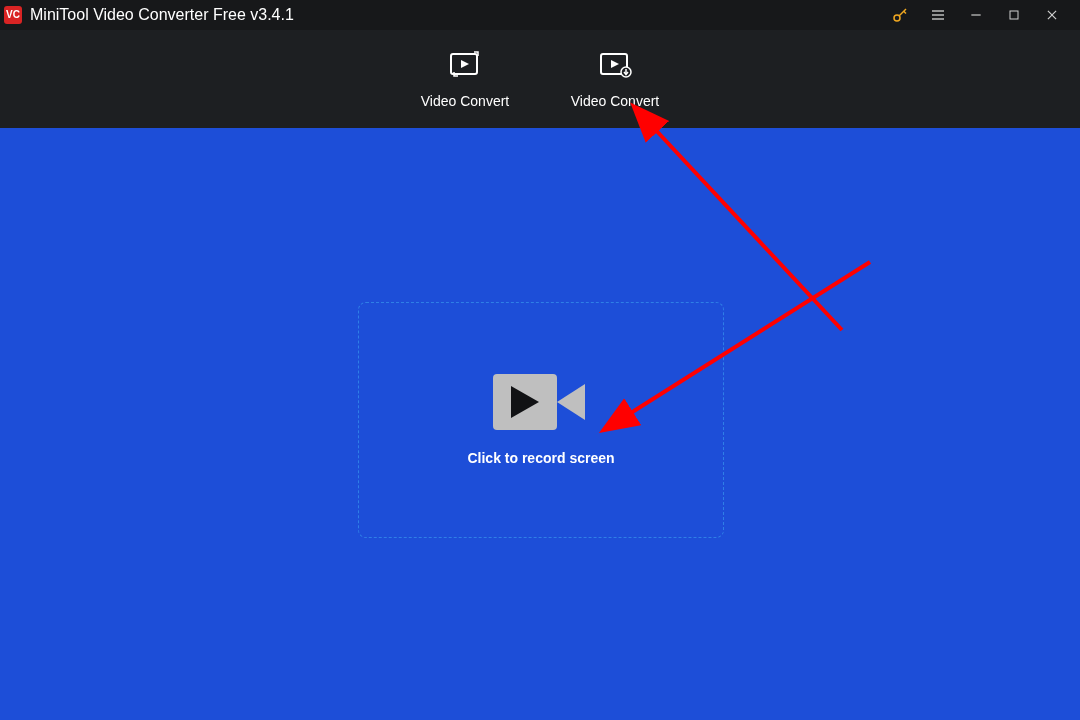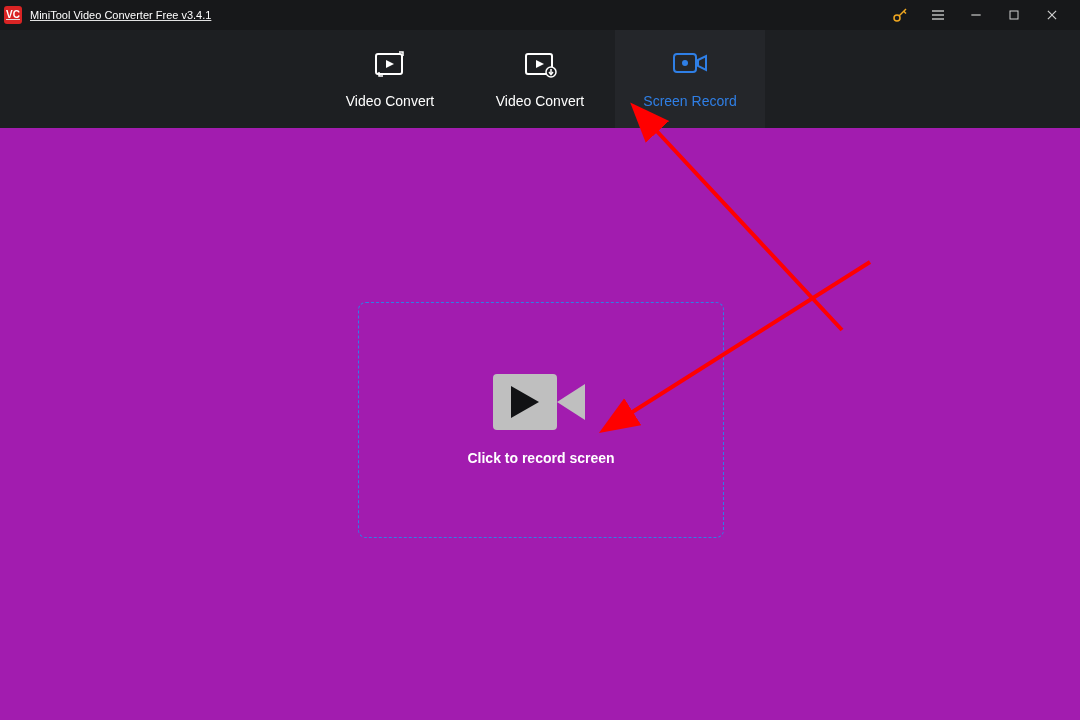--- a/index.html
+++ b/index.html
@@ -20,40 +20,39 @@
     background: #111214;
     position: relative;
   }
   
   .titlebar {
     height: 30px;
     display: flex;
     align-items: center;
     padding: 0 4px;
     background: #17181a;
-    text-decoration: underline;
   }
   .app-logo {
     width: 18px;
     height: 18px;
     border-radius: 3px;
     background: #d92424;
     display: flex;
     align-items: center;
     justify-content: center;
     margin-right: 8px;
   }
   .app-logo span {
     color: #fff;
     font-weight: 700;
     font-size: 10px;
     line-height: 1;
   }
   .app-title {
-    font-size: 11px;
+    font-size: 16px;
     color: #ffffff;
   }
   .titlebar-spacer { flex: 1; }
   .titlebar-actions {
     display: flex;
     align-items: center;
     gap: 18px;
     padding-right: 14px;
   }
   .tb-btn {
@@ -99,21 +98,21 @@
   }
   .nav-tab.active .nav-icon { color: #2f7fe6; }
   .nav-label {
     font-size: 14px;
   }
 
   
   .main {
     flex: 1;
     position: relative;
-    background: #a21caf;
+    background: #1d4ed8;
   }
   .record-box {
     position: absolute;
     left: 358px;
     top: 174px;
     width: 364px;
     height: 234px;
     border: 1px dashed #2f7fe6;
     border-radius: 8px;
     display: flex;
@@ -238,30 +237,20 @@
           <rect x="3" y="4" width="26" height="20" rx="2"></rect>
           <polygon points="13,10 13,18 21,14" fill="currentColor" stroke="none"></polygon>
           <circle cx="28" cy="22" r="5" fill="#1d1f22" stroke="currentColor" stroke-width="1.5"></circle>
           <line x1="28" y1="19" x2="28" y2="24" stroke-width="1.5"></line>
           <polyline points="26,22 28,24.5 30,22" stroke-width="1.5"></polyline>
         </svg>
       </div>
       <div class="nav-label">Video Convert</div>
     </div>
 
-    <div class="nav-tab active">
-      <div class="nav-icon">
-        <svg width="36" height="26" viewBox="0 0 36 26" fill="none" stroke="currentColor" stroke-width="2">
-          <rect x="2" y="3" width="22" height="18" rx="3"></rect>
-          <polygon points="26,9 34,5 34,19 26,15"></polygon>
-          <circle cx="13" cy="12" r="3" fill="currentColor" stroke="none"></circle>
-        </svg>
-      </div>
-      <div class="nav-label">Screen Record</div>
-    </div>
 
 
   </div>
 
   <div class="main">
 
     <div class="record-box">
       <div class="cam">
         <div class="body"></div>
         <div class="lens"></div>

